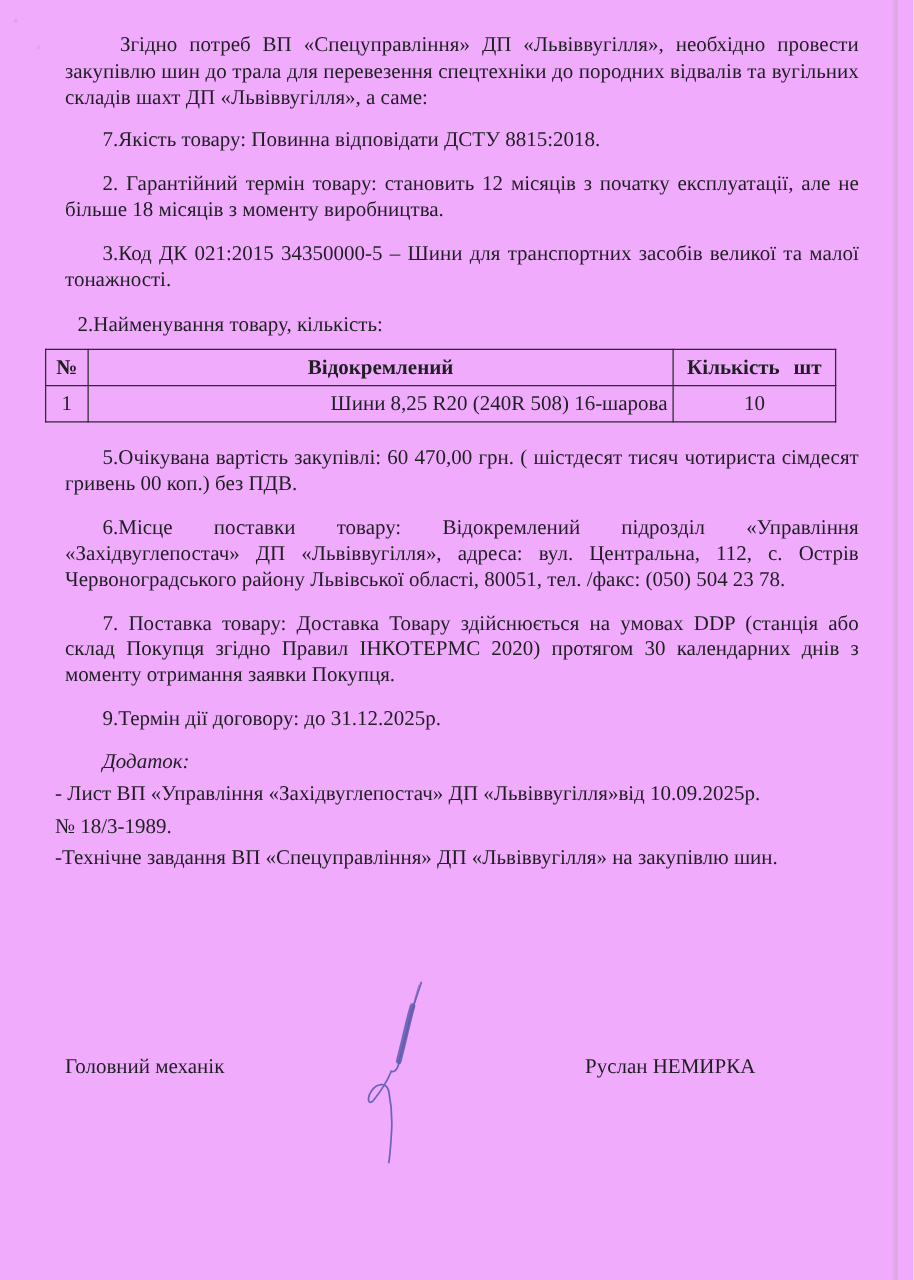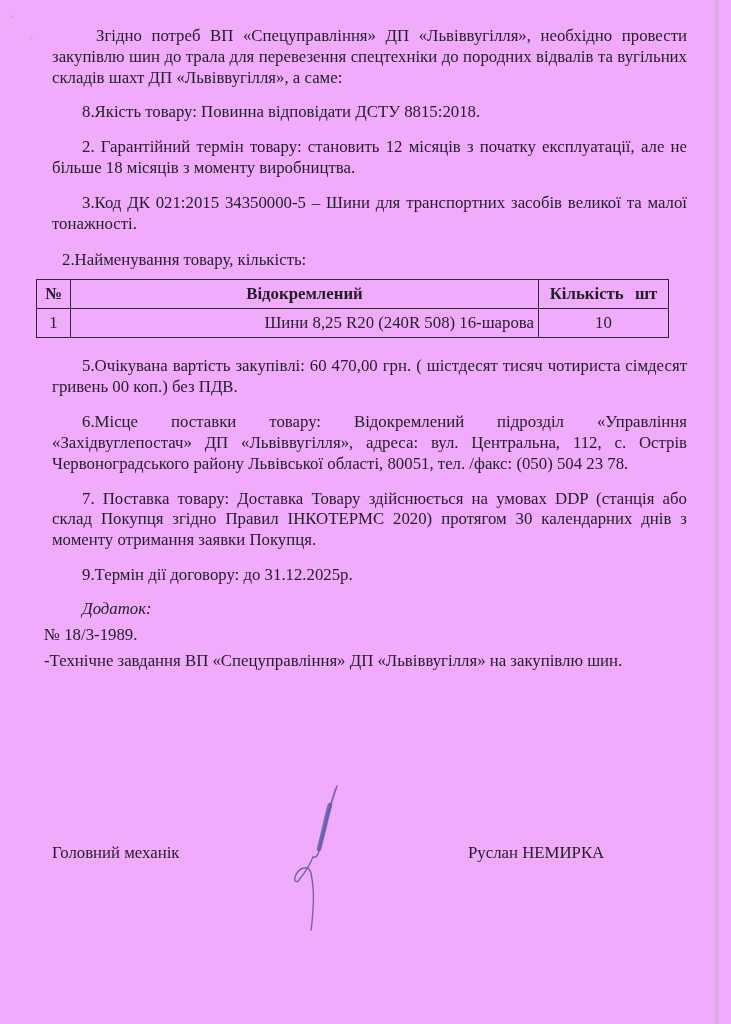--- a/index.html
+++ b/index.html
@@ -60,21 +60,21 @@
 </head>
 <body>
 
 <div class="page">
   <div class="speck speck-1"></div>
   <div class="speck speck-2"></div>
 
   <div class="content">
     <p class="intro">Згідно потреб ВП «Спецуправління» ДП «Львіввугілля», необхідно провести закупівлю шин до трала для перевезення спецтехніки до породних відвалів та вугільних складів шахт ДП «Львіввугілля», а саме:</p>
 
-    <p class="clause">8.Якість товару: Повинна відповідати ДСТУ 8815:2018.</p>
+    <p class="clause">7.Якість товару: Повинна відповідати ДСТУ 8815:2018.</p>
     <p class="clause">2. Гарантійний термін товару: становить 12 місяців з початку експлуатації, але не більше 18 місяців з моменту виробництва.</p>
     <p class="clause">3.Код ДК 021:2015 34350000-5 – Шини для транспортних засобів великої та малої тонажності.</p>
     <p class="clause-small-indent">2.Найменування товару, кількість:</p>
 
     <table class="goods">
       <colgroup>
         <col class="w-num">
           <col class="w-name">
           <col class="w-qty">
       </colgroup>
@@ -93,20 +93,21 @@
         </tr>
       </tbody>
     </table>
 
     <p class="clause after-table">5.Очікувана вартість закупівлі: 60 470,00 грн. ( шістдесят тисяч чотириста сімдесят гривень 00 коп.) без ПДВ.</p>
     <p class="clause">6.Місце поставки товару: Відокремлений підрозділ «Управління «Західвуглепостач» ДП «Львіввугілля», адреса: вул. Центральна, 112, с. Острів Червоноградського району Львівської області, 80051, тел. /факс: (050) 504 23 78.</p>
     <p class="clause">7. Поставка товару: Доставка Товару здійснюється на умовах DDP (станція або склад Покупця згідно Правил ІНКОТЕРМС 2020) протягом 30 календарних днів з моменту отримання заявки Покупця.</p>
     <p class="clause">9.Термін дії договору: до 31.12.2025р.</p>
 
     <p class="annex-label">Додаток:</p>
+    <p class="annex-item">- Лист ВП «Управління «Західвуглепостач» ДП «Львіввугілля»від 10.09.2025р.</p>
     <p class="annex-item">№ 18/3-1989.</p>
     <p class="annex-item">-Технічне завдання ВП «Спецуправління» ДП «Львіввугілля» на закупівлю шин.</p>
   </div>
 
   <svg class="signature-svg" width="70" height="160" viewBox="0 0 70 160" fill="none">
     <path class="sig-ink" d="M54,7 C50,19 47,27 44,40 C41,53 38,62 36,72 C34,80 30,78 30,78
              C26,88 20,96 16,101 C12,106 10,100 14,94 C18,88 26,86 28,94
              C30,104 31,118 30,130 C29.5,138 29,146 28,151" stroke="#5f5caf" stroke-width="1.4" stroke-linecap="round" opacity="0.9"></path>
     <path class="sig-ink" d="M47,26 C44,36 42,46 39,58 C38,62 37,66 36,70" stroke="#5f5caf" stroke-width="4.6" stroke-linecap="round" opacity="0.85"></path>
     <path class="sig-ink" d="M52,9 C49,19 47,28 45,37" stroke="#5f5caf" stroke-width="0.8" stroke-linecap="round" opacity="0.5"></path>

